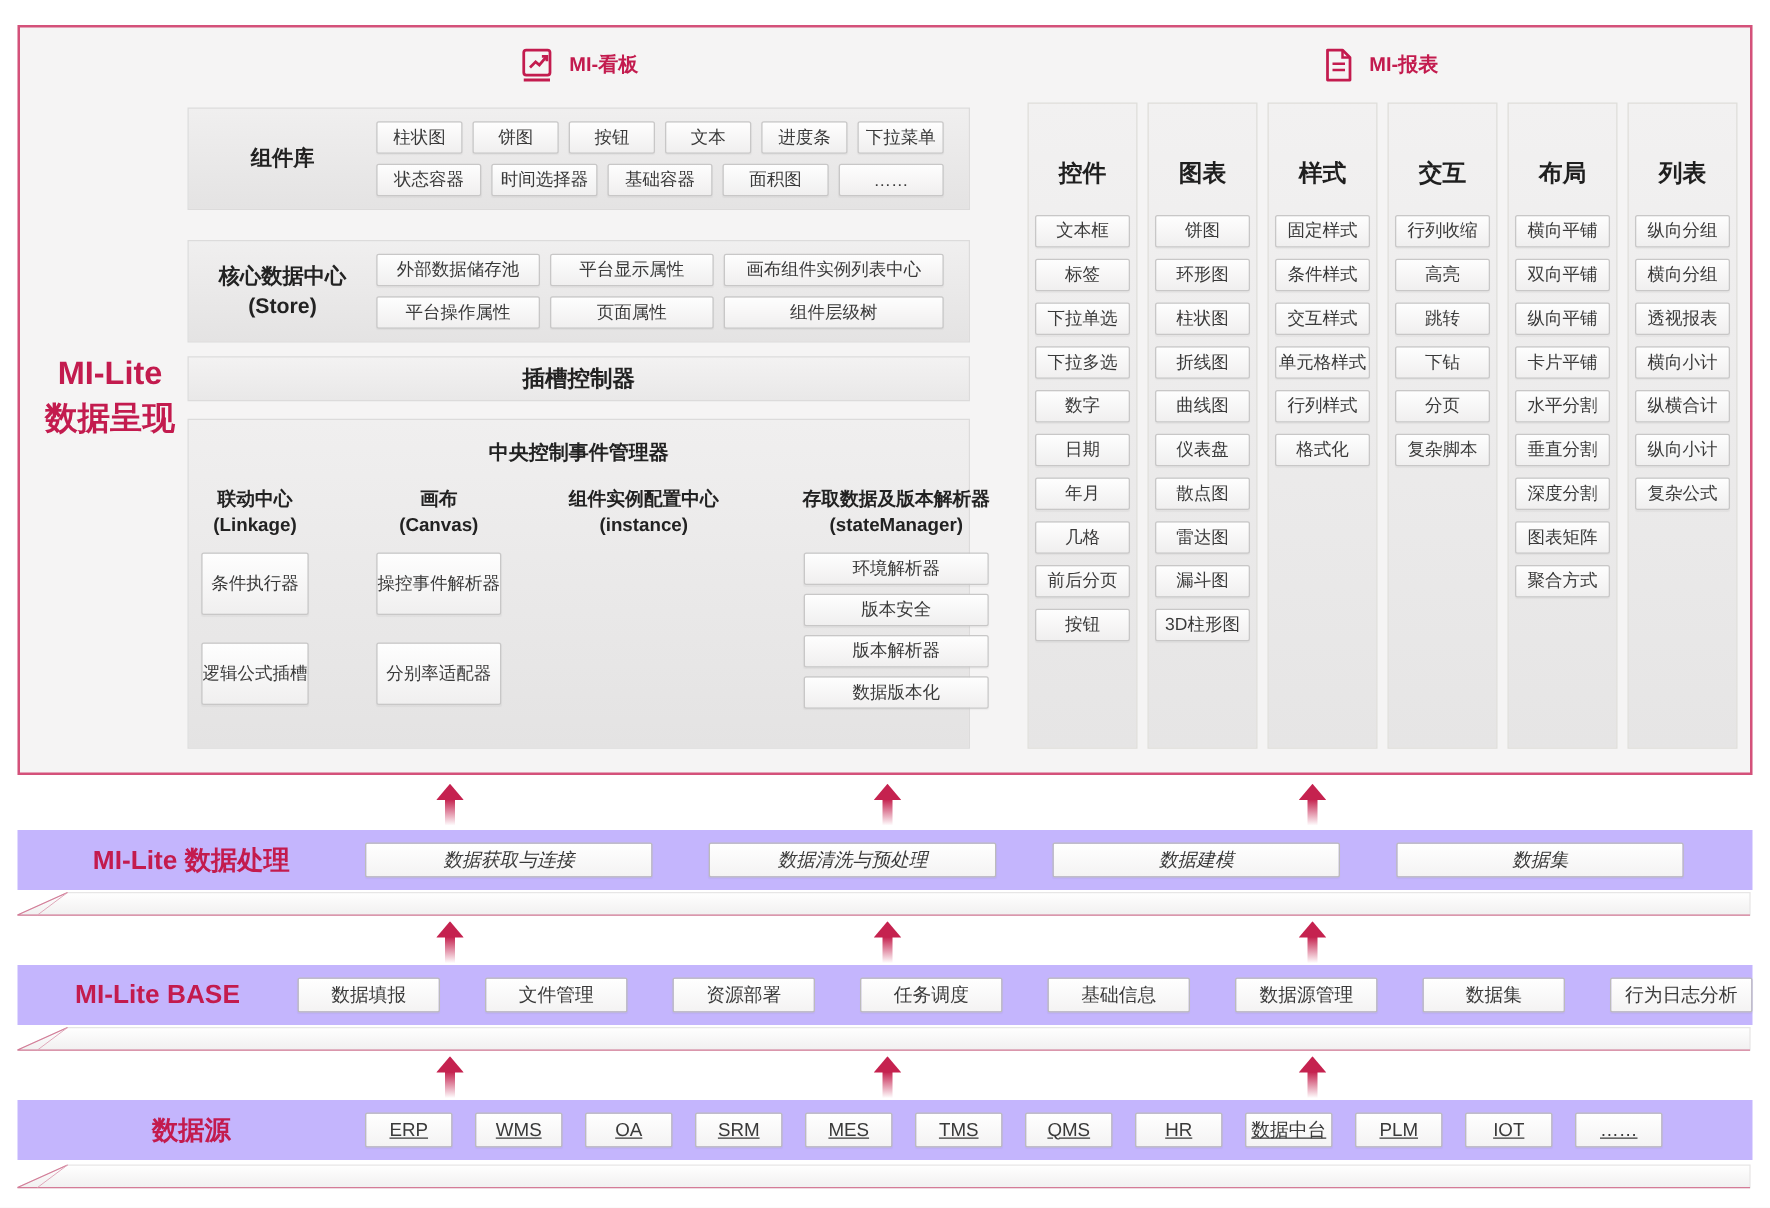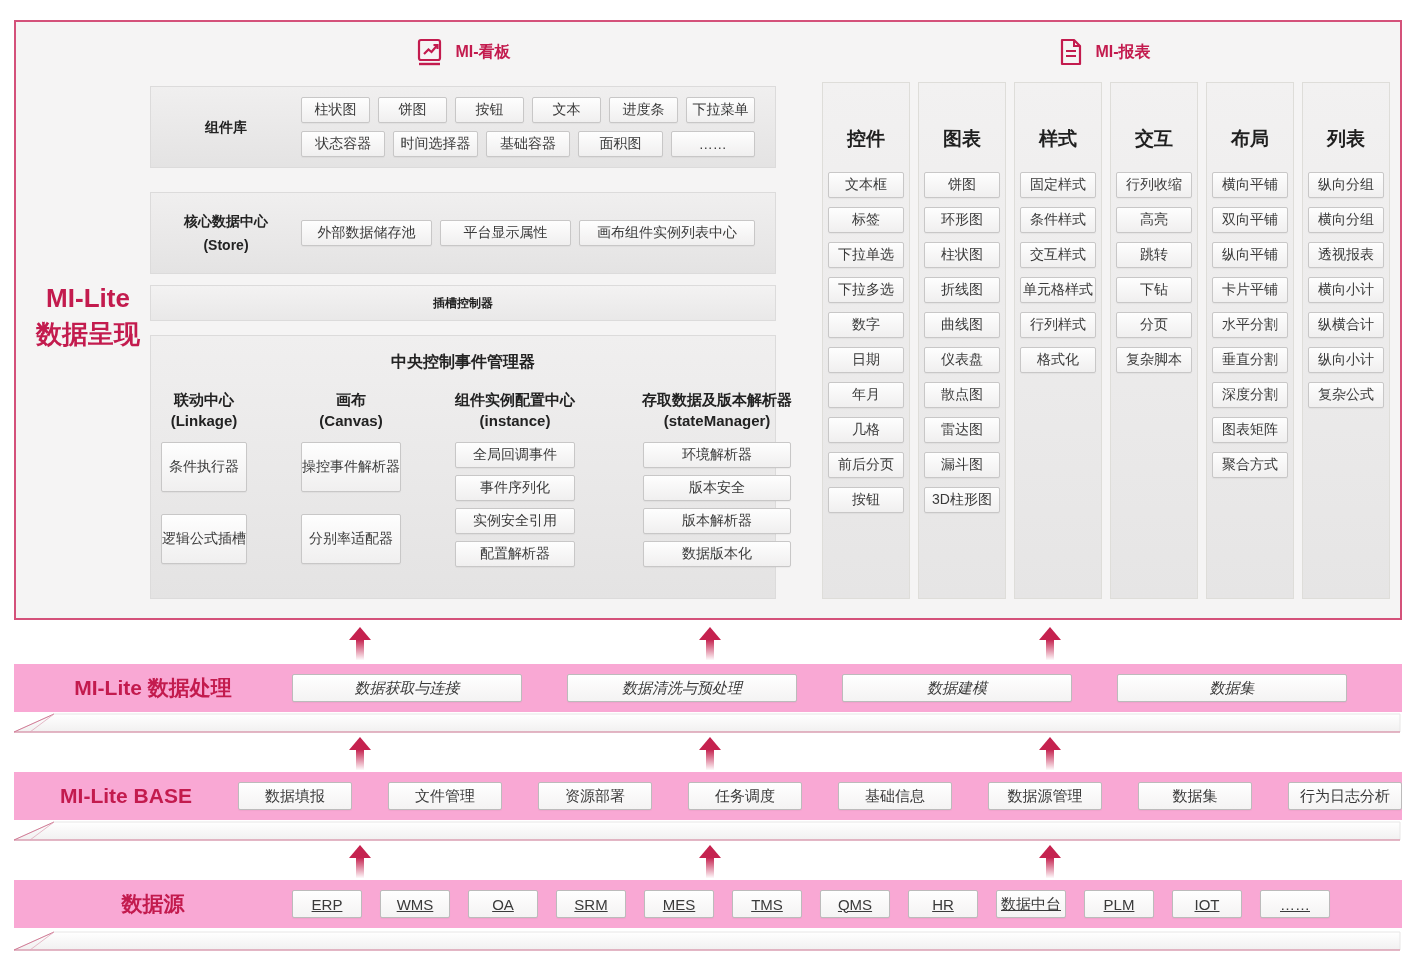--- a/index.html
+++ b/index.html
@@ -11,29 +11,29 @@
   .main-label{position:absolute;left:6px;top:258px;width:132px;text-align:center;font-size:26px;line-height:36px;font-weight:bold;color:#c31b4e;}
 
   .sec-header{position:absolute;display:flex;align-items:center;justify-content:center;gap:10px;height:36px;}
   .kanban-header{left:134px;top:12px;width:626px;}
   .report-header{left:806px;top:12px;width:564px;}
   .htxt{font-size:16px;font-weight:bold;color:#c31b4e;}
 
   .panel{position:absolute;left:134px;width:626px;background:linear-gradient(180deg,#f0efef,#e4e3e3);border:1px solid #dcdbdb;box-sizing:border-box;}
   .panel-lib{top:64px;height:82px;display:flex;}
   .panel-store{top:170px;height:82px;display:flex;}
-  .plabel{width:150px;display:flex;flex-direction:column;align-items:center;justify-content:center;font-size:14px;font-weight:bold;color:#222;line-height:24px;}
+  .plabel{width:150px;display:flex;flex-direction:column;align-items:center;justify-content:center;font-size:17px;font-weight:bold;color:#222;line-height:24px;}
   .prows{flex:1;display:flex;flex-direction:column;justify-content:center;gap:8px;padding-right:20px;}
   .chip-row{display:flex;gap:8px;}
   .chip-row .chip{flex:1;}
   .store-row .chip:last-child{flex:1.35;}
 
   .chip{height:26px;display:flex;align-items:center;justify-content:center;background:linear-gradient(180deg,#fefefe,#f0efef);border:1px solid #c8c7c7;border-radius:2px;font-size:14px;color:#3a3a3a;box-sizing:border-box;white-space:nowrap;box-shadow:0 1px 1px rgba(0,0,0,.04);}
 
-  .slot-bar{position:absolute;left:134px;top:263px;width:626px;height:36px;box-sizing:border-box;background:linear-gradient(180deg,#f3f2f2,#e9e8e8);border:1px solid #dcdbdb;display:flex;align-items:center;justify-content:center;font-size:12px;font-weight:bold;color:#222;}
+  .slot-bar{position:absolute;left:134px;top:263px;width:626px;height:36px;box-sizing:border-box;background:linear-gradient(180deg,#f3f2f2,#e9e8e8);border:1px solid #dcdbdb;display:flex;align-items:center;justify-content:center;font-size:18px;font-weight:bold;color:#222;}
 
   .panel-central{top:313px;height:264px;}
   .cm-title{text-align:center;font-size:16px;font-weight:bold;color:#222;padding-top:16px;}
   .cm-cols{display:flex;padding:16px 10px 0 10px;gap:46px;}
   .cm-col{display:flex;flex-direction:column;align-items:center;}
   .cm-col.c1{width:138px;}
   .cm-col.c2{width:138px;margin-left:8px;}
   .cm-col.c3{width:138px;margin-left:8px;}
   .cm-col.c4{width:148px;margin-left:22px;}
   .cm-h{height:44px;text-align:center;}
@@ -43,21 +43,21 @@
   .cm-col.tall .cm-items{gap:22px;}
   .cm-col.tall .chip{height:50px;}
 
   .rcols{position:absolute;left:806px;top:60px;width:568px;height:517px;display:flex;gap:8px;}
   .rcol{flex:1;background:linear-gradient(180deg,#f2f1f1,#e6e5e5);border:1px solid #deddd9;box-sizing:border-box;display:flex;flex-direction:column;align-items:center;padding-top:43px;}
   .rhead{font-size:19px;font-weight:bold;color:#1f1f1f;margin-bottom:20px;}
   .ritems{display:flex;flex-direction:column;gap:9px;width:100%;align-items:center;}
   .ritems .chip{width:calc(100% - 10px);}
 
   
-  .band{position:absolute;left:14px;width:1388px;height:48px;background:#f9a8d4;display:flex;align-items:center;}
+  .band{position:absolute;left:14px;width:1388px;height:48px;background:#c4b5fd;display:flex;align-items:center;}
   .band-label{width:278px;text-align:center;font-size:21px;font-weight:bold;color:#c31b4e;white-space:nowrap;}
   .band-items{display:flex;align-items:center;}
   .band .chip{background:linear-gradient(180deg,#ffffff,#f4f3f3);border:1px solid #bcbbbb;height:28px;font-size:15px;}
   .band1{top:664px;} .band2{top:772px;} .band3{top:880px;}
   .b1{gap:45px;font-style:italic;} .b1 .chip{width:230px;}
   .b2{gap:36px;} .b2 .chip{width:114px;}
   .b3{gap:18px;} .b3 .chip{width:70px;text-decoration:underline;}
 
   .arrow-row{position:absolute;left:0;width:1416px;height:34px;}
   .arrow-row svg{position:absolute;top:0;}
@@ -127,20 +127,25 @@
       <div class="plabel">
         <span>核心数据中心</span>
         <span>(Store)</span>
       </div>
       <div class="prows">
         <div class="chip-row store-row">
             <div class="chip">外部数据储存池</div>
             <div class="chip">平台显示属性</div>
             <div class="chip">画布组件实例列表中心</div>
           </div>
+        <div class="chip-row store-row">
+            <div class="chip">平台操作属性</div>
+            <div class="chip">页面属性</div>
+            <div class="chip">组件层级树</div>
+          </div>
       </div>
     </div>
 
     <div class="slot-bar">插槽控制器</div>
 
     <div class="panel panel-central">
       <div class="cm-title">中央控制事件管理器</div>
       <div class="cm-cols">
         <div class="cm-col tall c1">
           <div class="cm-h">
@@ -160,26 +165,20 @@
           <div class="cm-items">
               <div class="chip">操控事件解析器</div>
               <div class="chip">分别率适配器</div>
             </div>
         </div>
         <div class="cm-col c3">
           <div class="cm-h">
             <div class="cm-name">组件实例配置中心</div>
             <div class="cm-en">(instance)</div>
           </div>
-          <div class="cm-items">
-              <div class="chip">全局回调事件</div>
-              <div class="chip">事件序列化</div>
-              <div class="chip">实例安全引用</div>
-              <div class="chip">配置解析器</div>
-            </div>
         </div>
         <div class="cm-col c4">
           <div class="cm-h">
             <div class="cm-name">存取数据及版本解析器</div>
             <div class="cm-en">(stateManager)</div>
           </div>
           <div class="cm-items">
               <div class="chip">环境解析器</div>
               <div class="chip">版本安全</div>
               <div class="chip">版本解析器</div>

